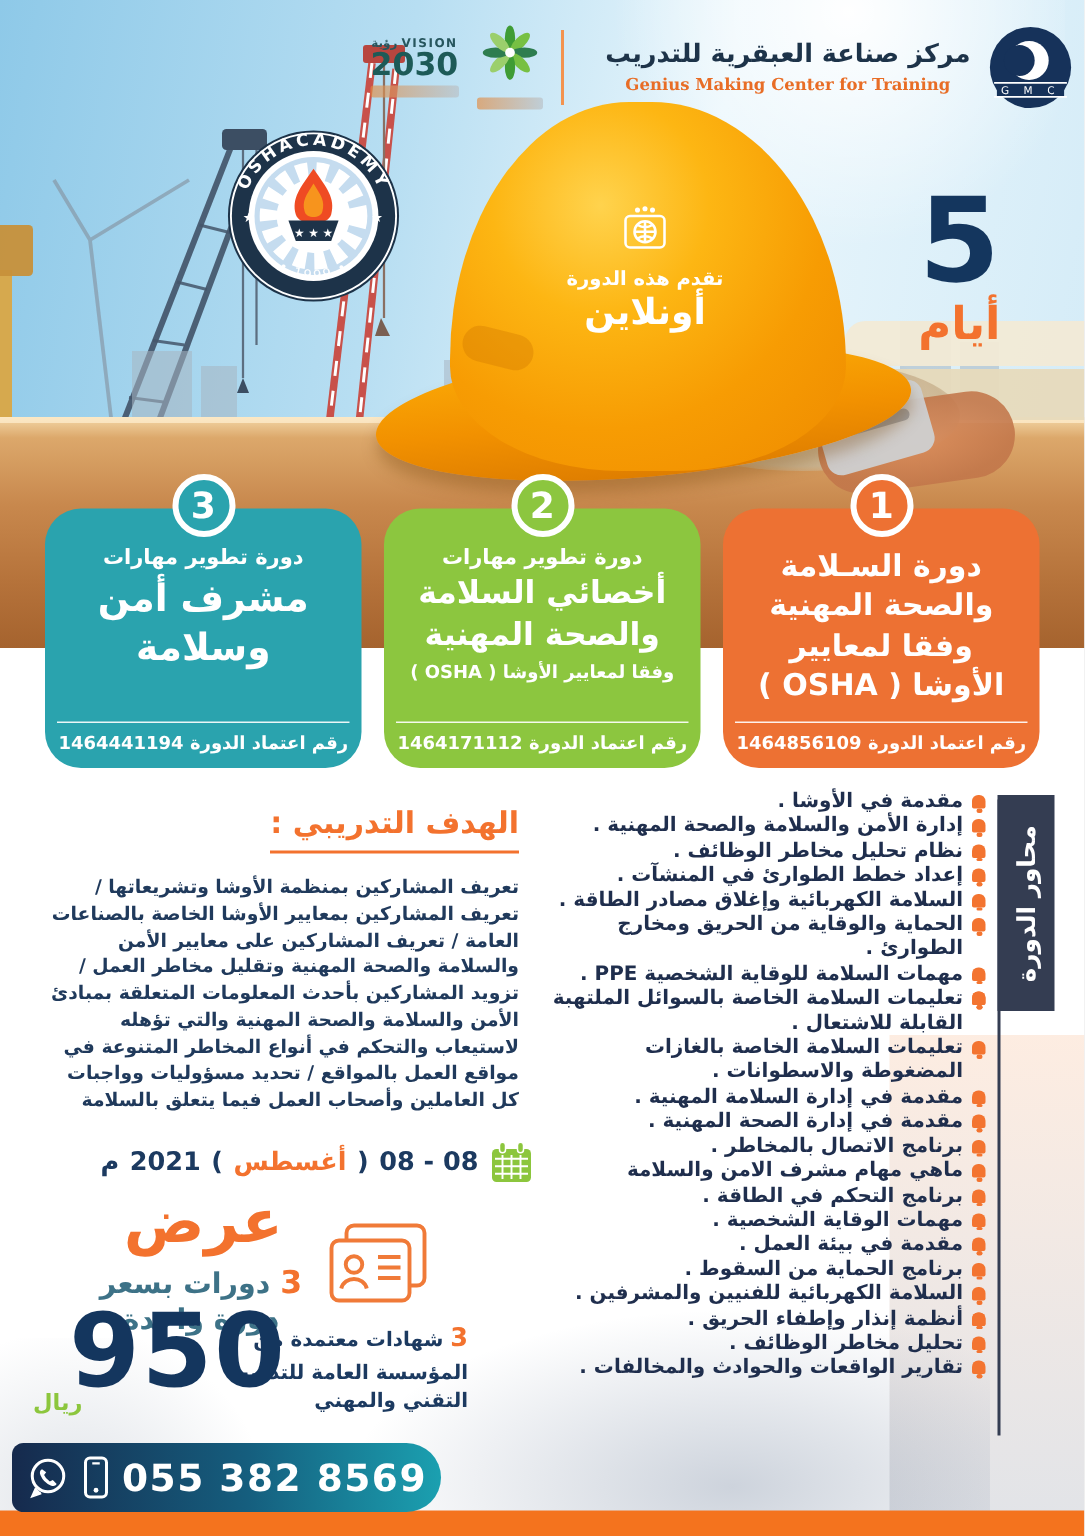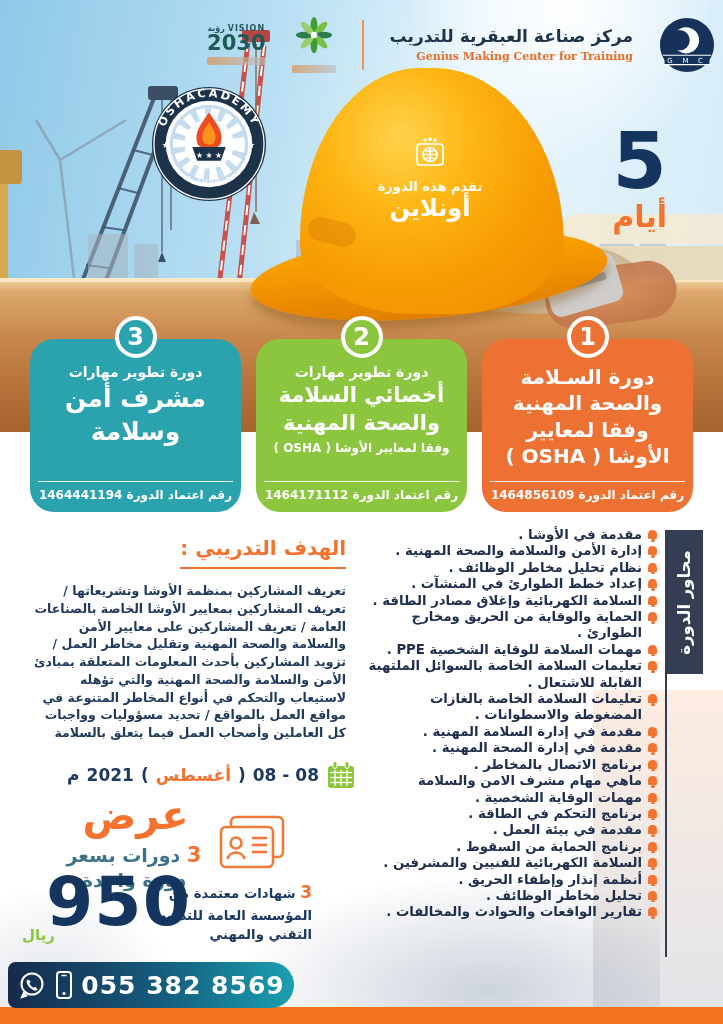--- a/index.html
+++ b/index.html
@@ -36,27 +36,27 @@
   .strap { position:absolute; left:296px; top:198px; width:74px; height:50px; background:#cfd2d4; border-radius:10px; transform:rotate(-16deg); opacity:.92; }
   .strap::after { content:""; position:absolute; left:10px; top:18px; width:52px; height:8px; background:#9aa0a5; border-radius:4px; }
   .brim { position:absolute; left:0; bottom:24px; width:358px; height:86px;
     background:linear-gradient(180deg,#fbaa06 0%,#f29100 55%,#df7e00 100%);
     border-radius:50%; transform:rotate(-5deg); box-shadow:0 8px 10px rgba(120,70,10,.35); }
   .online { position:absolute; left:94px; top:74px; width:172px; text-align:center; color:#fff; }
   .online .l1 { font-size:13px; font-weight:700; margin-top:3px; }
   .online .l2 { font-size:24px; font-weight:800; }
 
   
-  .hdr { position:absolute; top:16px; right:8px; display:flex; align-items:center; gap:26px; direction:ltr; }
+  .hdr { position:absolute; top:16px; right:8px; display:flex; align-items:center; gap:12px; direction:ltr; }
   .vision { text-align:center; color:#27565e; line-height:1; }
   .vision .vr { font-size:8px; font-weight:700; letter-spacing:1px; }
   .vision .vy { font-size:21px; font-weight:800; color:#1d5a57; }
   .vision .cap, .tvtc .cap { margin-top:3px; height:8px; background:linear-gradient(90deg,#e38a3f,#b8c0c6); opacity:.65; border-radius:2px; }
   .hdr-divider { width:2px; height:50px; background:#f3934f; }
-  .names { text-align:right; }
+  .names { text-align:center;margin-left:16px; }
   .names .ar { font-size:17px; font-weight:800; color:#1d3349; }
   .names .en { font-size:11px; font-weight:700; color:#e86d26; margin-top:4px; font-family:"DejaVu Serif", serif; }
   .duration { position:absolute; right:56px; top:122px; text-align:center; line-height:1; }
   .duration .num { font-size:78px; font-weight:800; color:#14365e; }
   .duration .unit { font-size:30px; font-weight:800; color:#f3722e; margin-top:2px; }
   .osh-badge { position:absolute; left:150px; top:85px; }
 
   
   .cards { position:absolute; top:316px; left:0; width:723px; display:flex; justify-content:center; gap:15px; direction:rtl; z-index:6; }
   .card { width:211px; position:relative; }
@@ -384,26 +384,26 @@
         <span>برنامج الاتصال بالمخاطر .</span>
       </li>
 
       <li>
         <span class="pin"></span>
         <span>ماهي مهام مشرف الامن والسلامة</span>
       </li>
 
       <li>
         <span class="pin"></span>
+        <span>برنامج التحكم في الطاقة .</span>
+      </li>
+
+      <li>
+        <span class="pin"></span>
         <span>مهمات الوقاية الشخصية .</span>
-      </li>
-
-      <li>
-        <span class="pin"></span>
-        <span>برنامج التحكم في الطاقة .</span>
       </li>
 
       <li>
         <span class="pin"></span>
         <span>مقدمة في بيئة العمل .</span>
       </li>
 
       <li>
         <span class="pin"></span>
         <span>برنامج الحماية من السقوط .</span>

